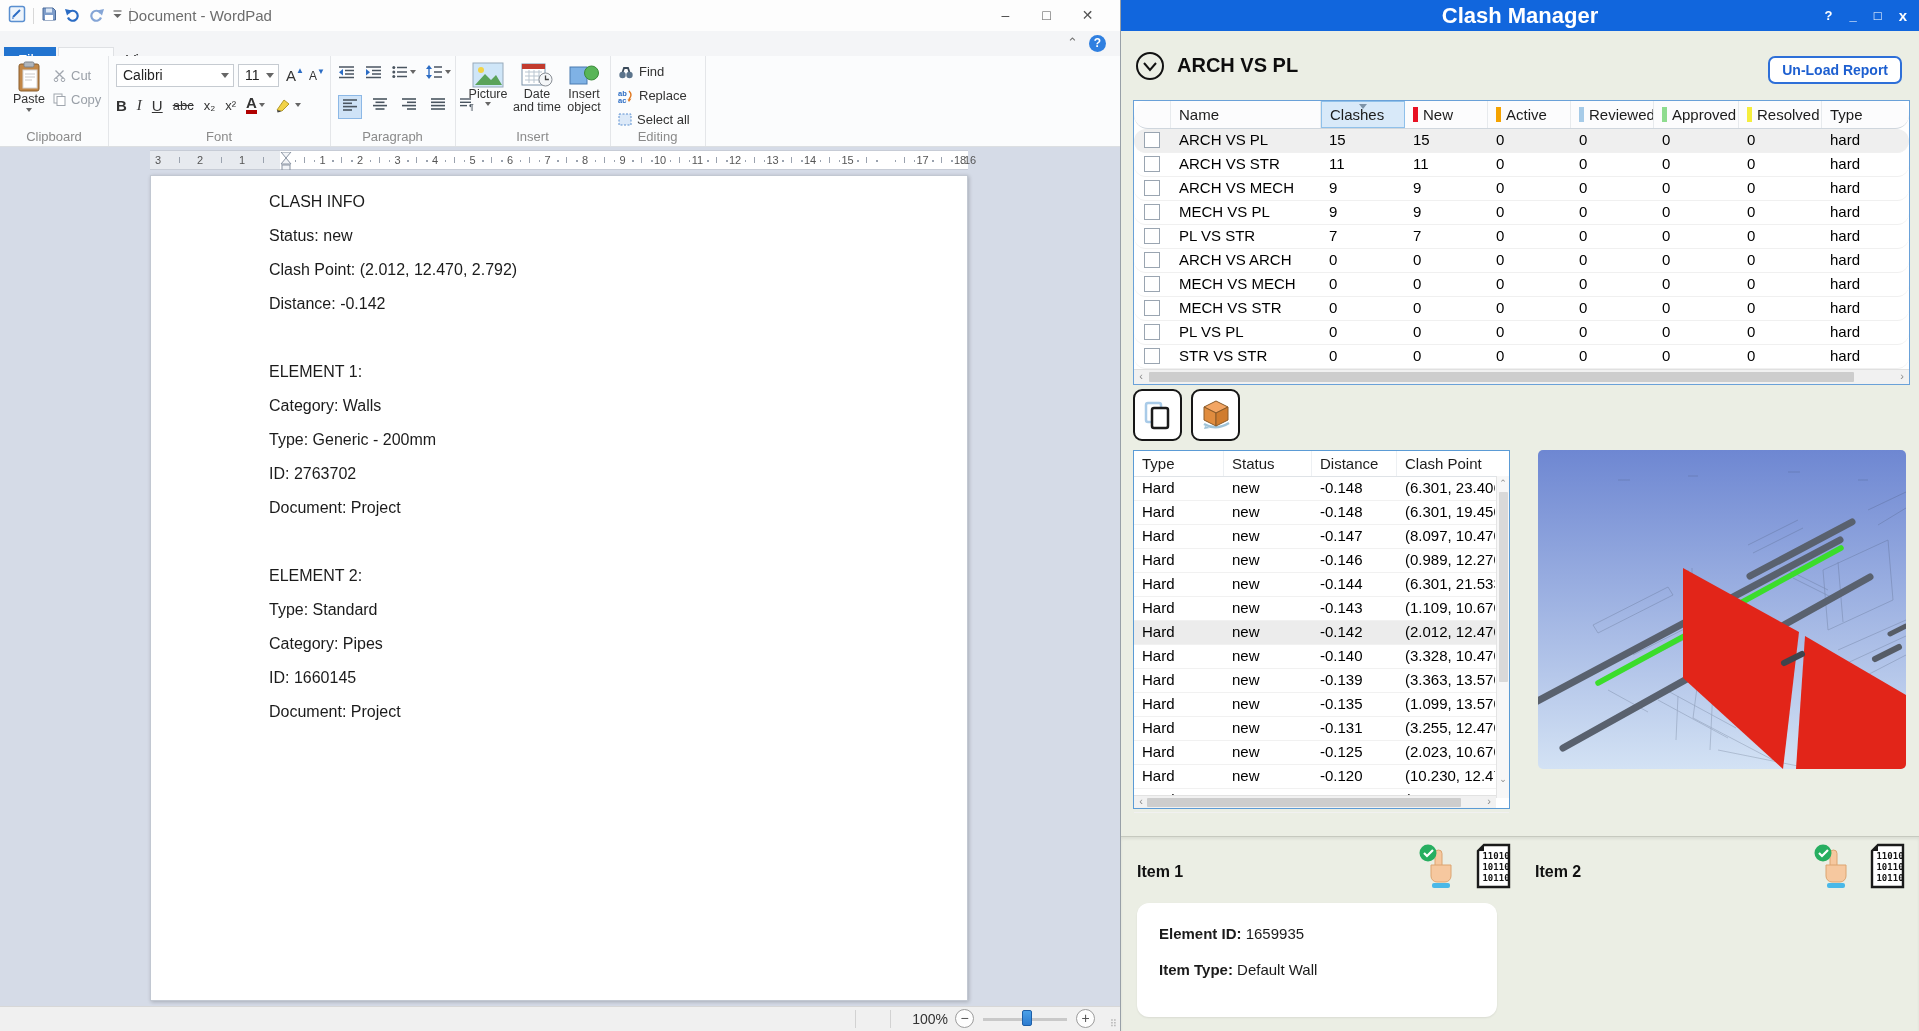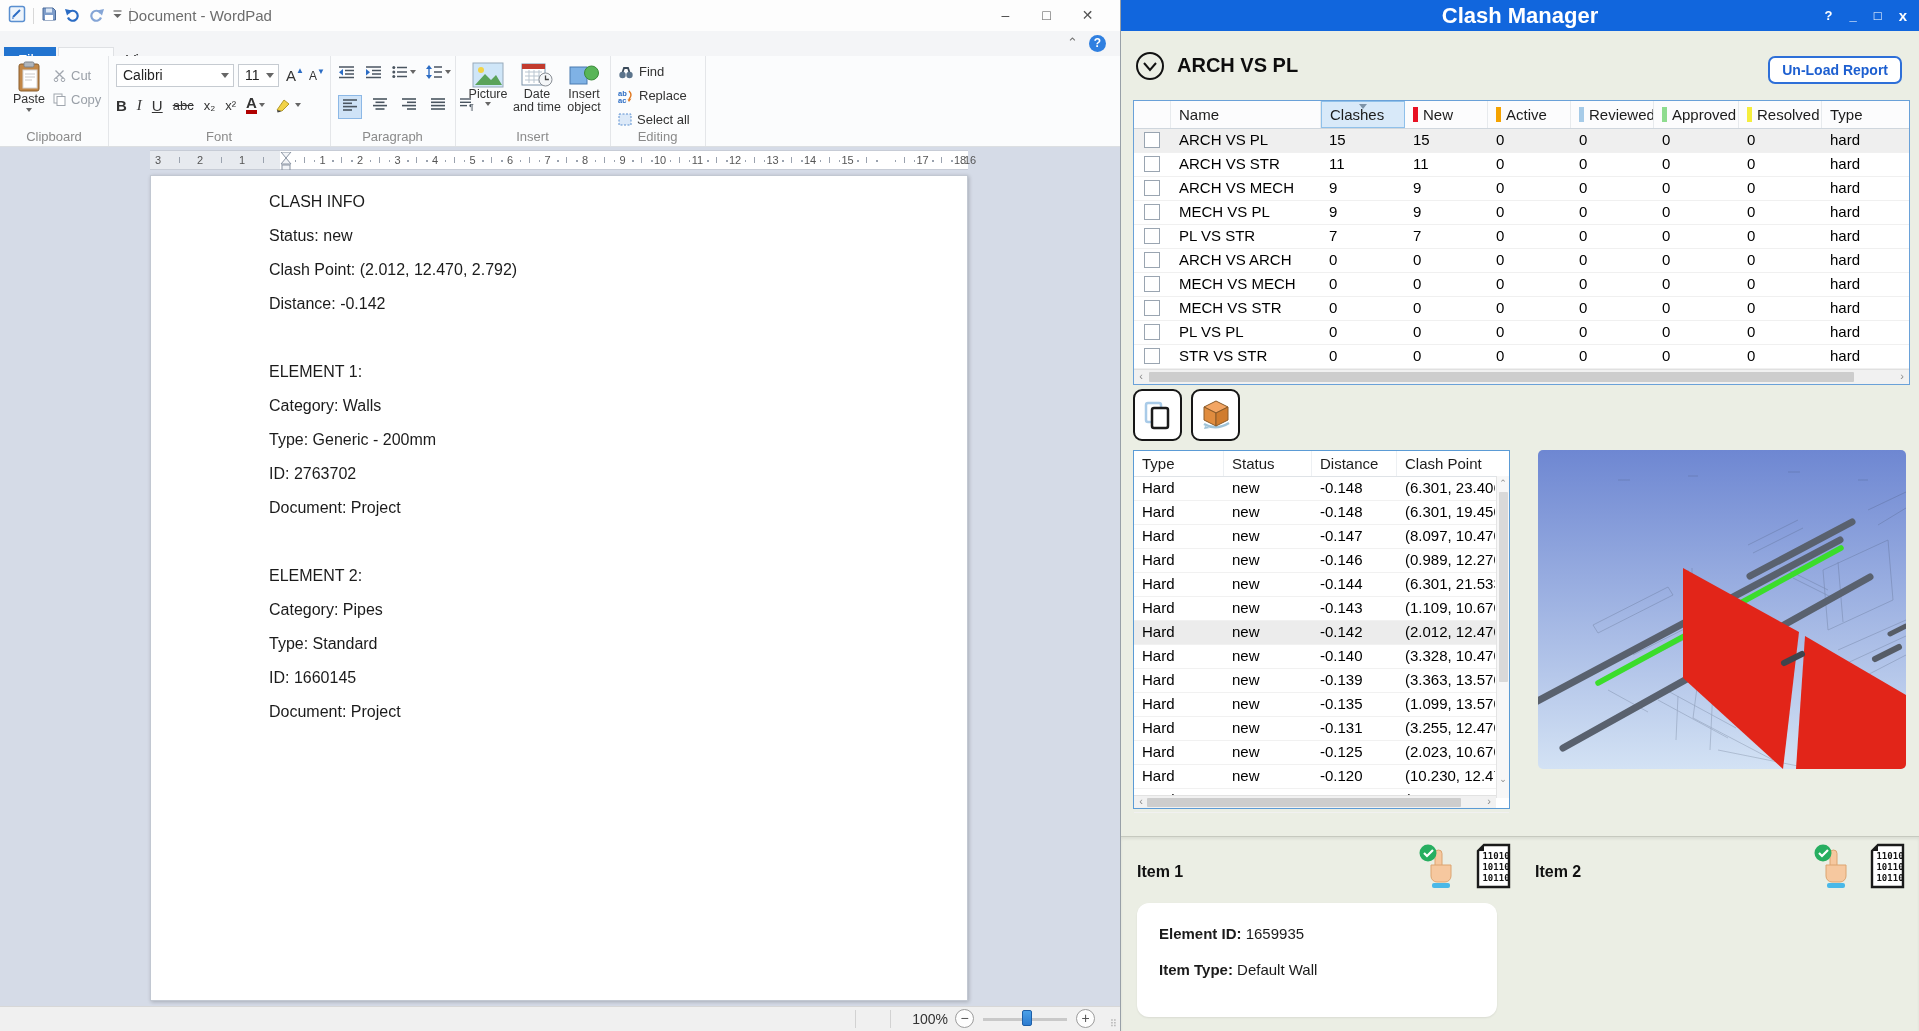--- a/index.html
+++ b/index.html
@@ -64,21 +64,21 @@
   .cm-titlebar{position:absolute;left:0;top:0;width:100%;height:31px;background:#1166dd;}
   .cm-title{text-align:center;color:#fff;font-weight:bold;font-size:22px;line-height:31px;}
   .cm-controls{position:absolute;right:12px;top:0;height:31px;display:flex;gap:17px;align-items:center;color:#fff;font-size:13px;font-weight:bold;}
   .cm-header{position:absolute;left:0;top:51px;width:100%;height:40px;}
   .cm-section-title{position:absolute;left:56px;top:3px;font-size:20px;font-weight:bold;color:#0d0d0d;}
   .cm-unload{position:absolute;right:17px;top:5px;height:28px;padding:0 12px;background:#fff;border:2px solid #2e6fd8;border-radius:7px;
     color:#1d5fd0;font-weight:bold;font-size:14px;line-height:24px;box-sizing:border-box;}
 
   
   .cm-table{position:absolute;left:12px;top:100px;width:777px;background:#fff;border:1px solid #6aa1d8;box-sizing:border-box;}
-  .cm-grid{display:grid;grid-template-columns:37px 150px 84px 83px 83px 83px 85px 83px 87px;}
+  .cm-grid{display:grid;grid-template-columns:37px 150px 84px 83px 83px 83px 85px 83px 87px;border-radius:14px;}
   .cm-thead{height:27px;border-bottom:1px solid #cfd6dd;background:#fcfcfd;}
   .cm-th{display:flex;align-items:center;gap:5px;font-size:15px;color:#1c1c1c;padding-left:8px;border-right:1px solid #e7eaed;
     white-space:nowrap;overflow:hidden;position:relative;box-sizing:border-box;}
   .cm-th.sorted{background:#d8e9f9;border:1px solid #8fc0ea;}
   .cm-th.sorted::before{content:'';position:absolute;left:50%;top:2px;margin-left:-4px;width:0;height:0;
     border-left:4px solid transparent;border-right:4px solid transparent;border-top:5px solid #7d93a8;}
   .chip{width:5px;height:15px;flex:0 0 auto;}
   .cm-row{height:23px;border-bottom:1px solid #f0f0f0;font-size:15px;line-height:22px;background:#fff;}
   .cm-row.first{background:#efefef;}
   .cm-cell{padding-left:8px;white-space:nowrap;overflow:hidden;}
@@ -489,22 +489,22 @@
           <div class="docline">Clash Point: (2.012, 12.470, 2.792)</div>
           <div class="docline">Distance: -0.142</div>
           <div class="docline"> </div>
           <div class="docline">ELEMENT 1:</div>
           <div class="docline">Category: Walls</div>
           <div class="docline">Type: Generic - 200mm</div>
           <div class="docline">ID: 2763702</div>
           <div class="docline">Document: Project</div>
           <div class="docline"> </div>
           <div class="docline">ELEMENT 2:</div>
+          <div class="docline">Type: Standard</div>
           <div class="docline">Category: Pipes</div>
-          <div class="docline">Type: Standard</div>
           <div class="docline">ID: 1660145</div>
           <div class="docline">Document: Project</div>
         </div>
     </div>
   </div>
 
   <div class="wp-statusbar">
     <div class="sb-sep" style="left:855px;"></div>
     <div class="sb-sep" style="left:890px;"></div>
     <div class="zoom-label">100%</div>

